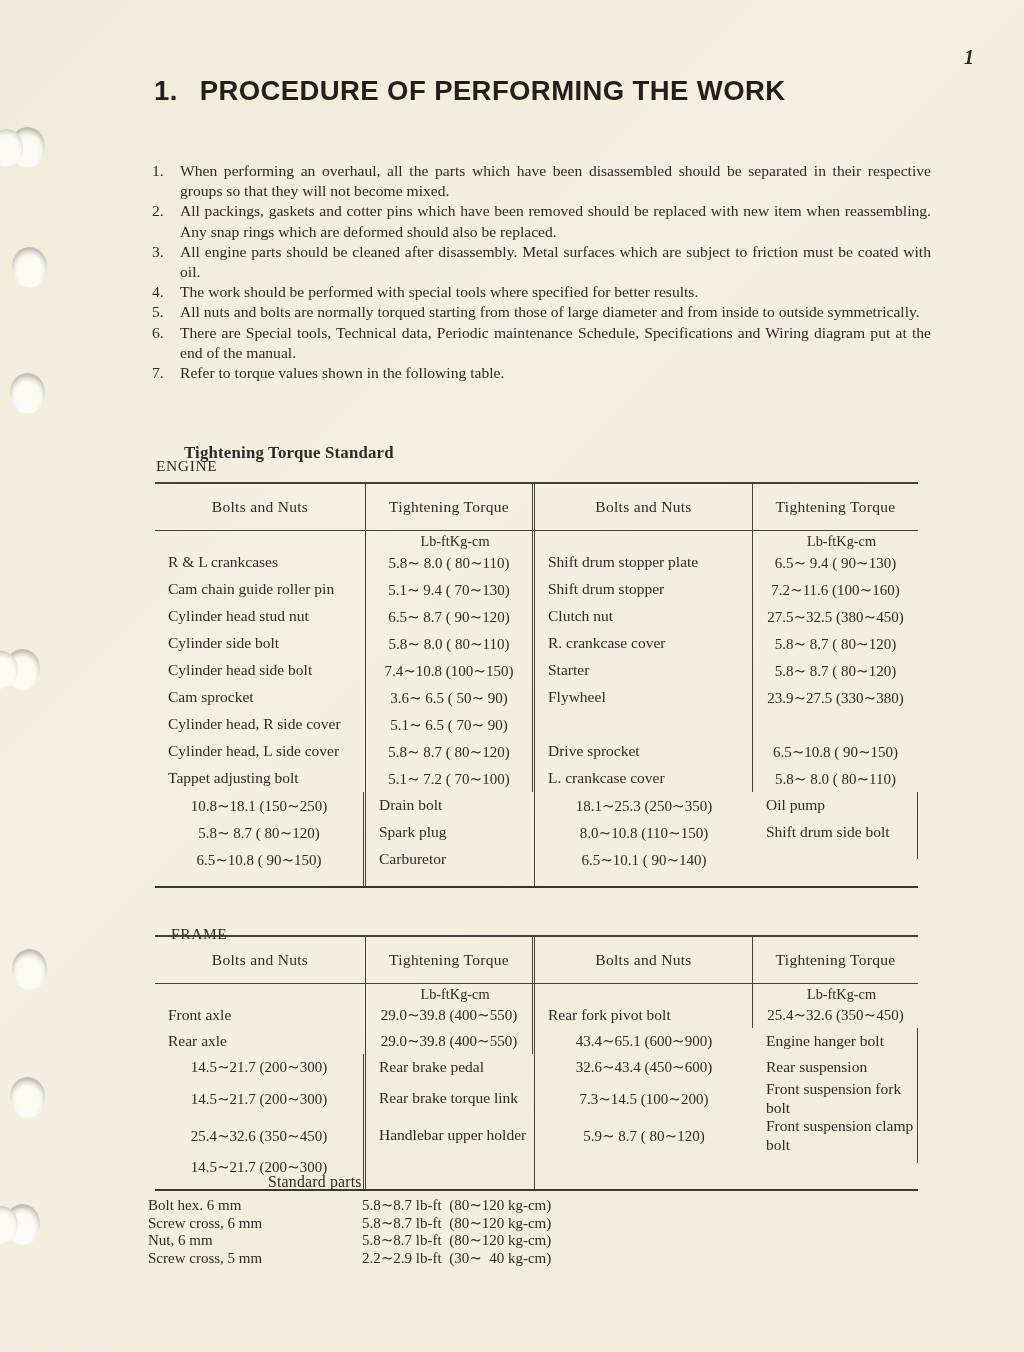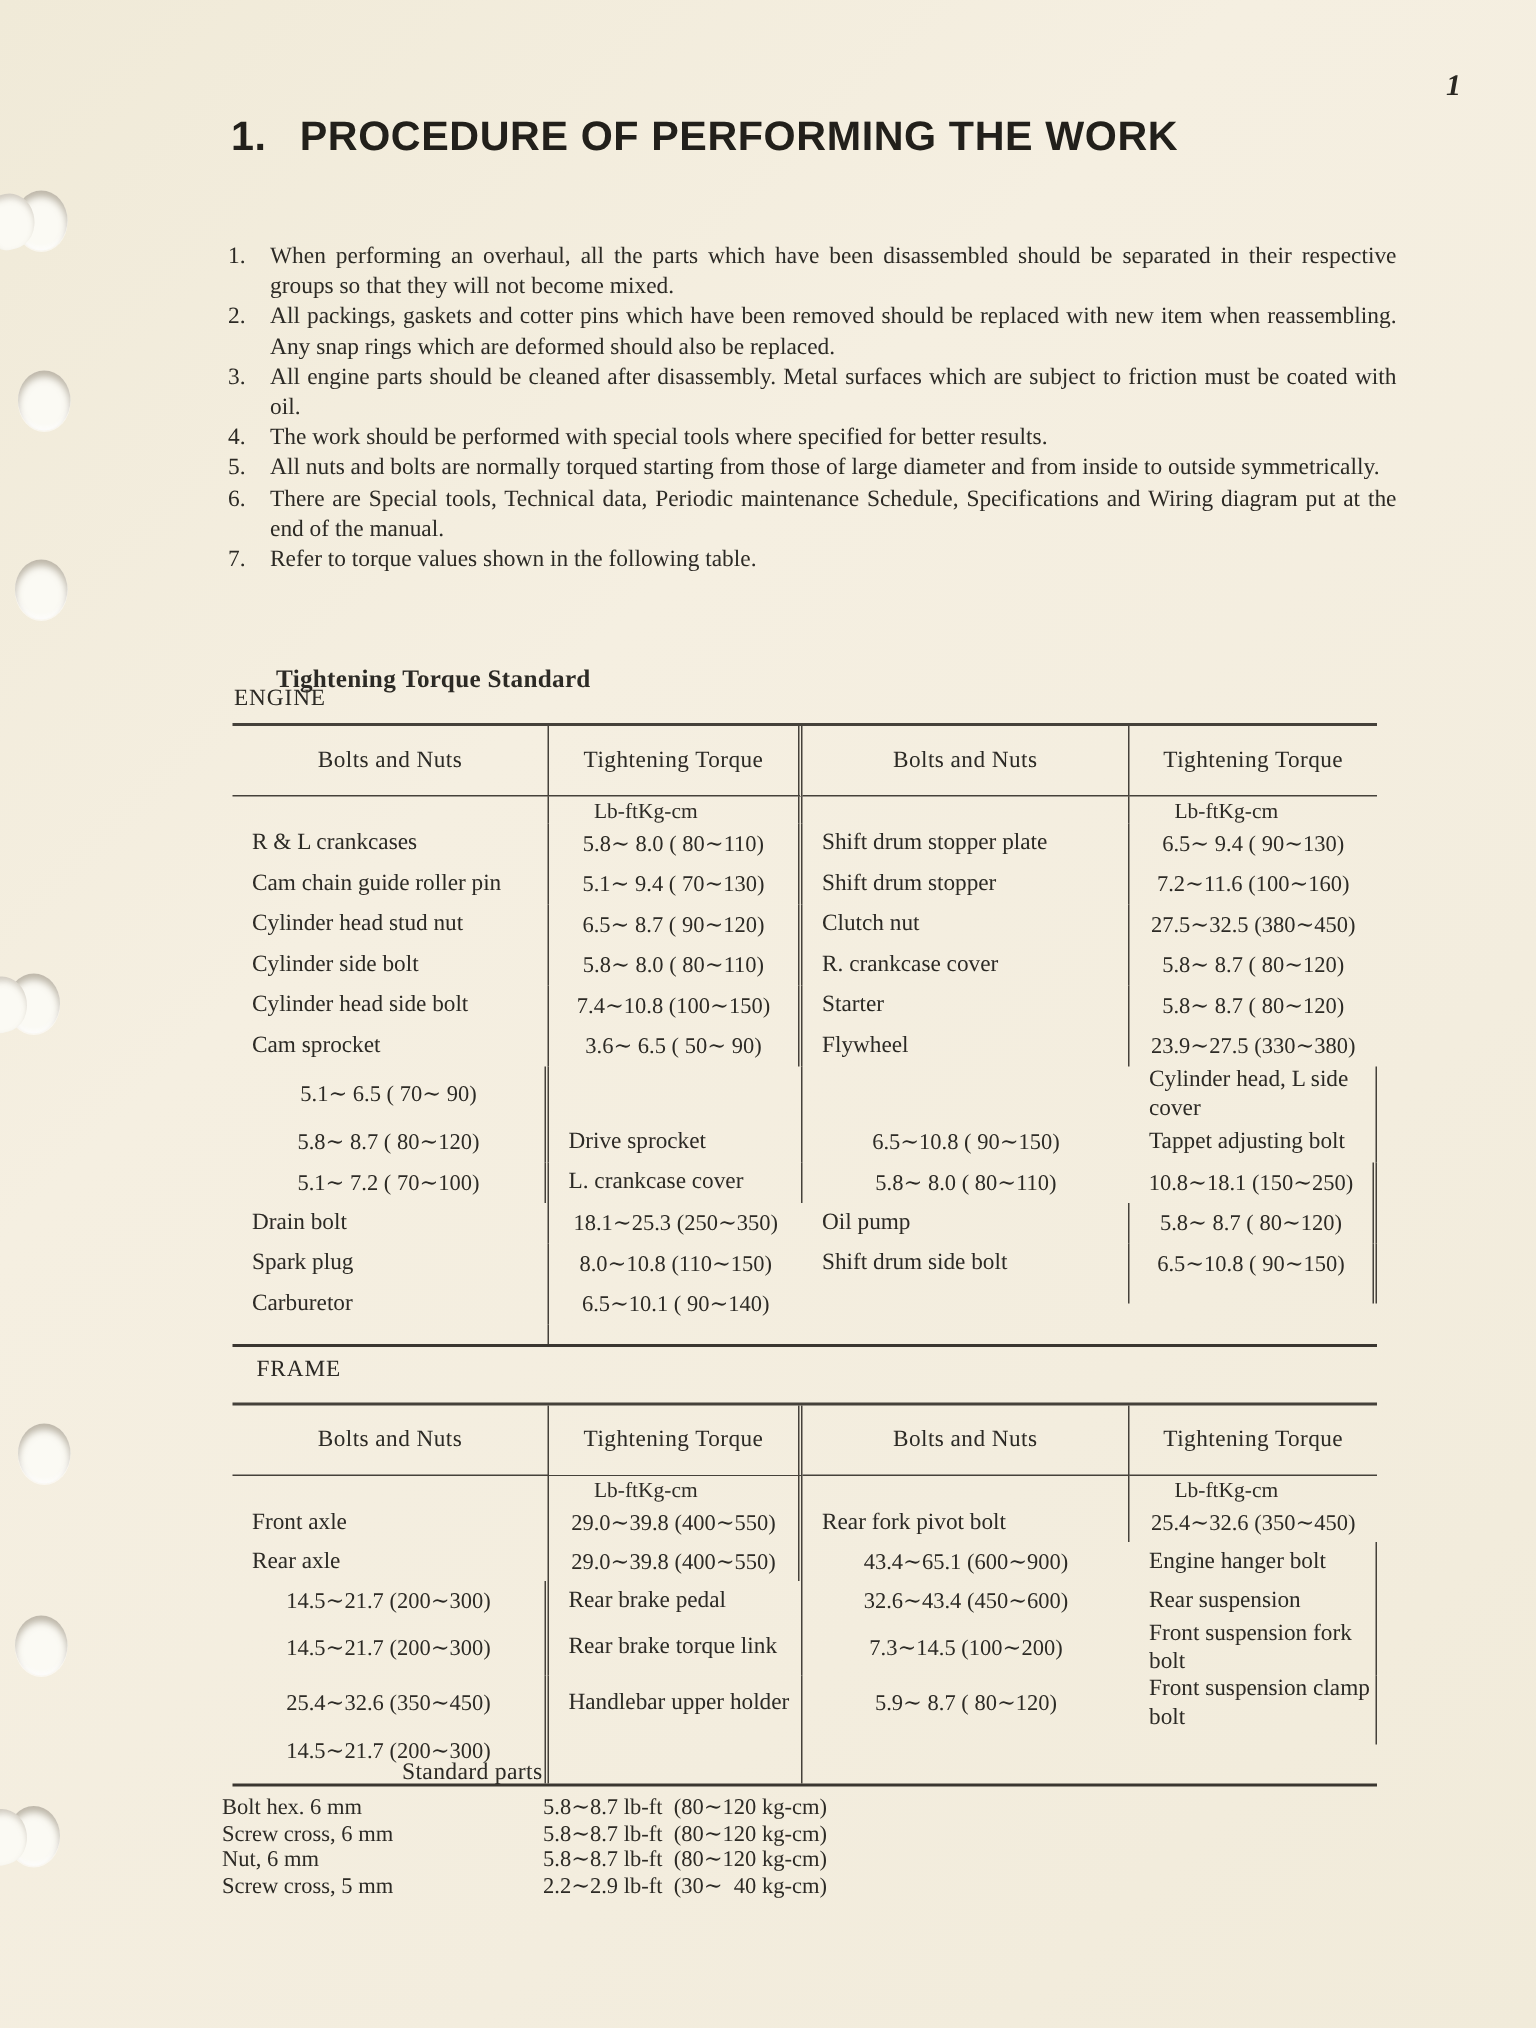--- a/index.html
+++ b/index.html
@@ -35,34 +35,34 @@
     display:flex;gap:22px;white-space:nowrap;
   }
   .instr{position:absolute;left:152px;top:161px;width:779px;font-size:15.6px;line-height:20.2px;}
   .instr .row{display:flex;}
   .instr .n{width:28px;flex:none;}
   .instr .t{flex:1;text-align:justify;}
 
   .sec-head{position:absolute;left:172px;top:431px;margin:12px;font-size:16.8px;font-weight:700;letter-spacing:.2px;}
   .sec-label{position:absolute;font-size:15.5px;letter-spacing:.6px;}
   .lbl-engine{left:156px;top:457px;}
-  .lbl-frame{left:171px;top:904px;font-family:Liberation Serif, serif;}
+  .lbl-frame{left:171px;top:925px;font-family:Liberation Serif, serif;}
 
   .ttable{
     position:absolute;left:155px;width:763px;display:grid;
     grid-template-columns:211px 169px 218px 165px;
     border-top:2px solid #45413a;border-bottom:2.5px solid #3a3630;
   }
   .eng{top:482px;}
   .frm{top:935px;}
   .b1{border-right:1.2px solid #45413a;}
   .b2{border-right:3px double #45413a;}
   .t-hd{height:46px;display:flex;align-items:center;justify-content:center;
         font-size:15.5px;letter-spacing:.3px;border-bottom:1.5px solid #45413a;}
-  .t-sub{height:18px;display:flex;justify-content:flex-start;align-items:flex-end;
+  .t-sub{height:18px;display:flex;justify-content:center;align-items:flex-end;
          font-size:14.3px;line-height:15px;padding:2px 18px 0 30px;box-sizing:border-box;}
   .t-nm{min-height:27px;display:flex;align-items:center;padding-left:13px;
         font-size:15.5px;white-space:pre-wrap;line-height:18.5px;box-sizing:border-box;}
   .t-vl{min-height:27px;display:flex;align-items:center;justify-content:center;
         font-size:15px;white-space:pre;box-sizing:border-box;}
   .frm .t-nm,.frm .t-vl{min-height:26px;}
   .t-spc{height:13px;}
   .frm .t-spc{height:9px;}
 
   .std{position:absolute;left:148px;top:1173px;font-size:15px;line-height:17.4px;}
@@ -164,20 +164,21 @@
     <div class="t-nm b1">Cylinder head side bolt</div>
     <div class="t-vl b2">7.4∼10.8 (100∼150)</div>
     <div class="t-nm b1">Starter</div>
     <div class="t-vl">5.8∼ 8.7 ( 80∼120)</div>
 
     <div class="t-nm b1">Cam sprocket</div>
     <div class="t-vl b2">3.6∼ 6.5 ( 50∼ 90)</div>
     <div class="t-nm b1">Flywheel</div>
     <div class="t-vl">23.9∼27.5 (330∼380)</div>
 
+    <div class="t-nm b1">Cylinder head, R side cover</div>
     <div class="t-vl b2">5.1∼ 6.5 ( 70∼ 90)</div>
     <div class="t-nm b1"></div>
     <div class="t-vl"></div>
 
     <div class="t-nm b1">Cylinder head, L side cover</div>
     <div class="t-vl b2">5.8∼ 8.7 ( 80∼120)</div>
     <div class="t-nm b1">Drive sprocket</div>
     <div class="t-vl">6.5∼10.8 ( 90∼150)</div>
 
     <div class="t-nm b1">Tappet adjusting bolt</div>

